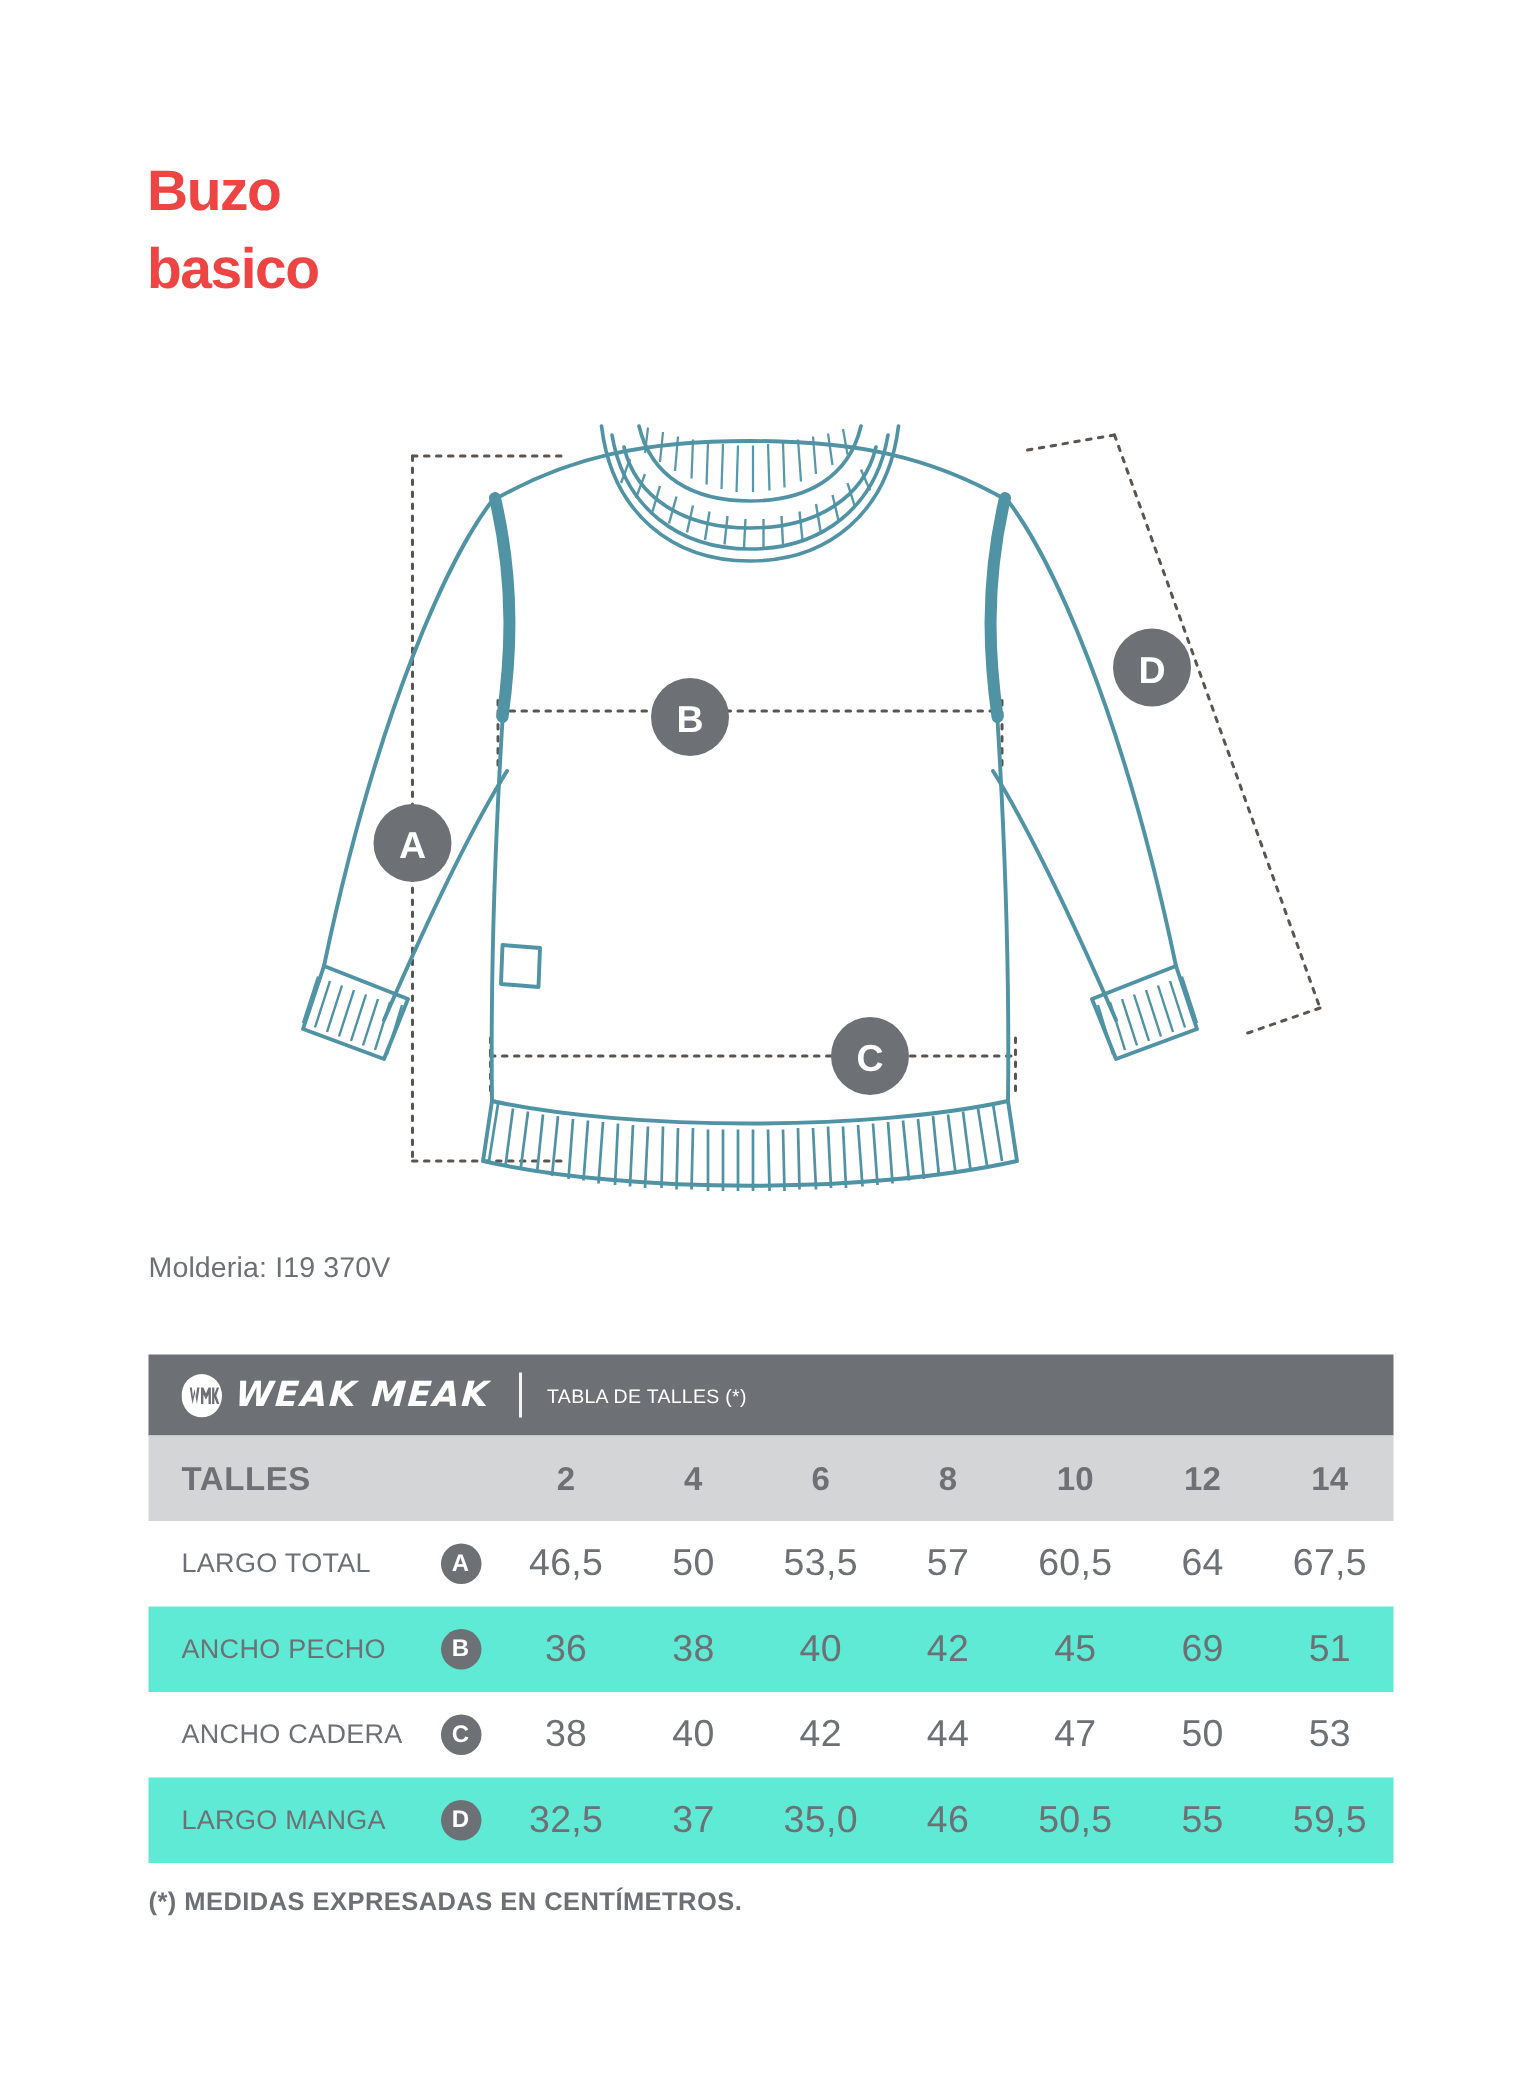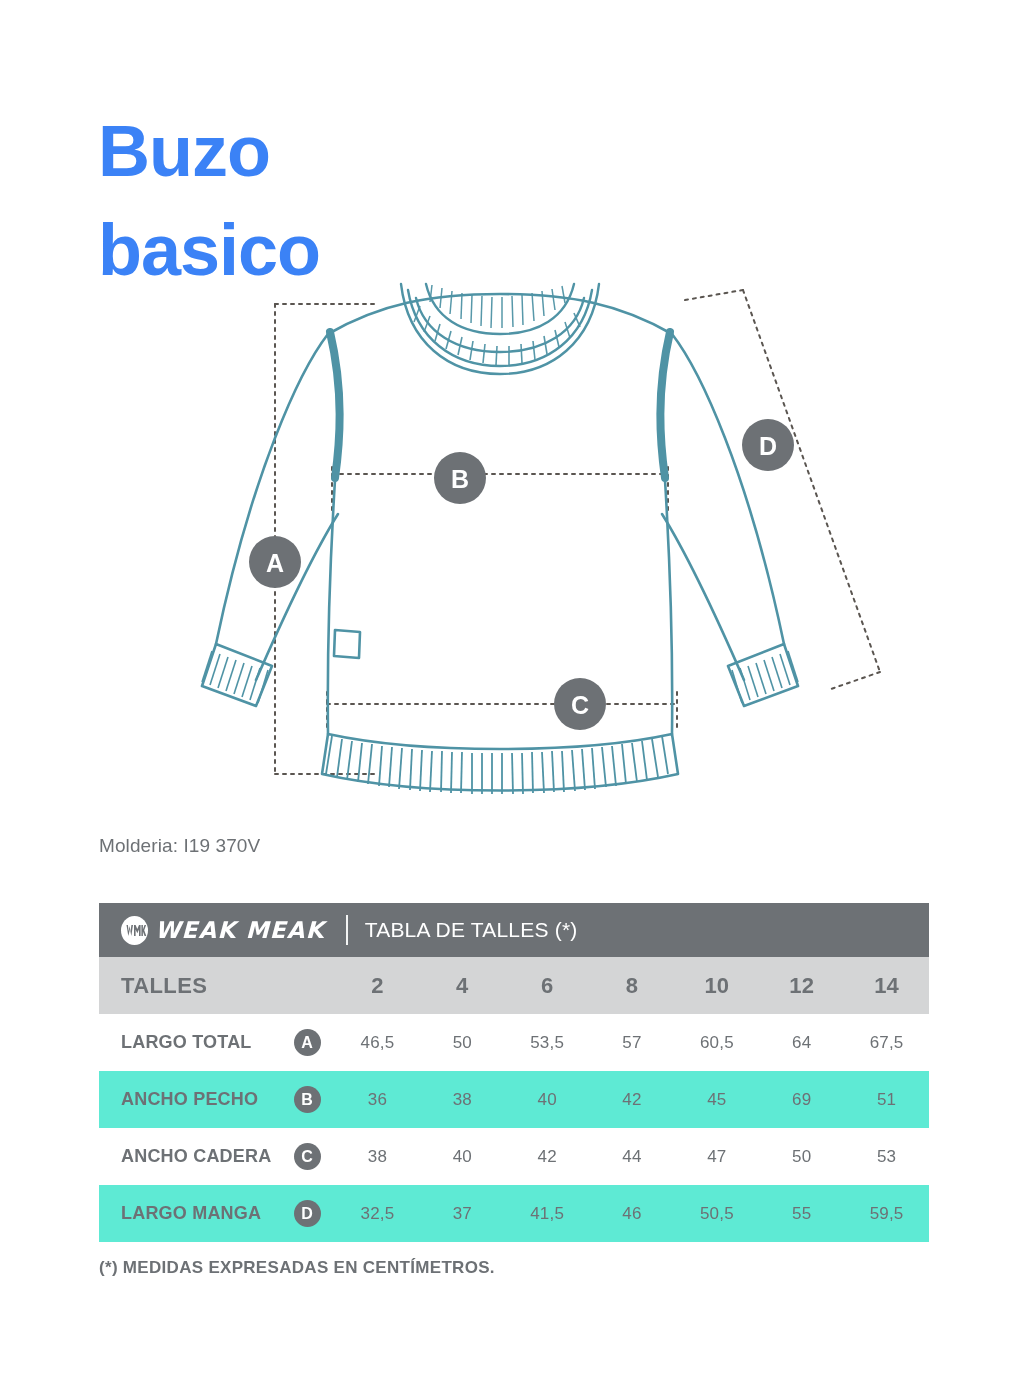--- a/index.html
+++ b/index.html
@@ -22,25 +22,25 @@
     width: 1025px;
     height: 1400px;
   }
 
   
   .title {
     position: absolute;
     left: 98px;
     top: 102px;
     width: 500px;
-    font-size: 72px;
+    font-size: 38px;
     font-weight: bold;
     line-height: 1.38;
     letter-spacing: -1px;
-    color: #3b82f6;
+    color: #ef4444;
     white-space: pre-line;
   }
 
   
   .illustration {
     position: absolute;
     left: 180px;
     top: 262px;
     width: 740px;
     height: 540px;
@@ -95,21 +95,21 @@
   }
   .logo-divider {
     width: 2px;
     height: 30px;
     background: #ffffff;
     margin: 0 17px 0 19px;
     opacity: 0.92;
   }
   .tbl-header-title {
     color: #ffffff;
-    font-size: 21px;
+    font-size: 13px;
     letter-spacing: 0.2px;
     font-weight: 400;
   }
 
   .row {
     display: flex;
     align-items: center;
     height: 57px;
     box-sizing: border-box;
   }
@@ -121,21 +121,20 @@
   .row-plain { background: #ffffff; }
 
   .cell-label {
     width: 180px;
     flex: 0 0 180px;
     padding-left: 22px;
     box-sizing: border-box;
     font-size: 18px;
     color: #6d7175;
     letter-spacing: 0.2px;
-    font-weight: bold;
   }
   .cell-label.head {
     font-size: 22px;
     font-weight: bold;
     letter-spacing: 0.4px;
   }
   .cell-badge {
     width: 56px;
     flex: 0 0 56px;
     display: flex;
@@ -151,21 +150,21 @@
     font-size: 16px;
     font-weight: bold;
     display: flex;
     align-items: center;
     justify-content: center;
     line-height: 1;
   }
   .cell-val {
     flex: 1 1 0;
     text-align: center;
-    font-size: 17px;
+    font-size: 25px;
     color: #6d7175;
     letter-spacing: 0.2px;
   }
   .cell-val.head {
     font-size: 22px;
     font-weight: bold;
   }
 
   .footnote {
     position: absolute;
@@ -438,21 +437,21 @@
       <div class="cell-val">53</div>
     </div>
 
     <div class="row row-alt">
       <div class="cell-label">LARGO MANGA</div>
       <div class="cell-badge">
         <span class="badge">D</span>
       </div>
       <div class="cell-val">32,5</div>
       <div class="cell-val">37</div>
-      <div class="cell-val">41,5</div>
+      <div class="cell-val">35,0</div>
       <div class="cell-val">46</div>
       <div class="cell-val">50,5</div>
       <div class="cell-val">55</div>
       <div class="cell-val">59,5</div>
     </div>
   </div>
 
   <div class="footnote">(*) MEDIDAS EXPRESADAS EN CENTÍMETROS.</div>
 
 </div>

